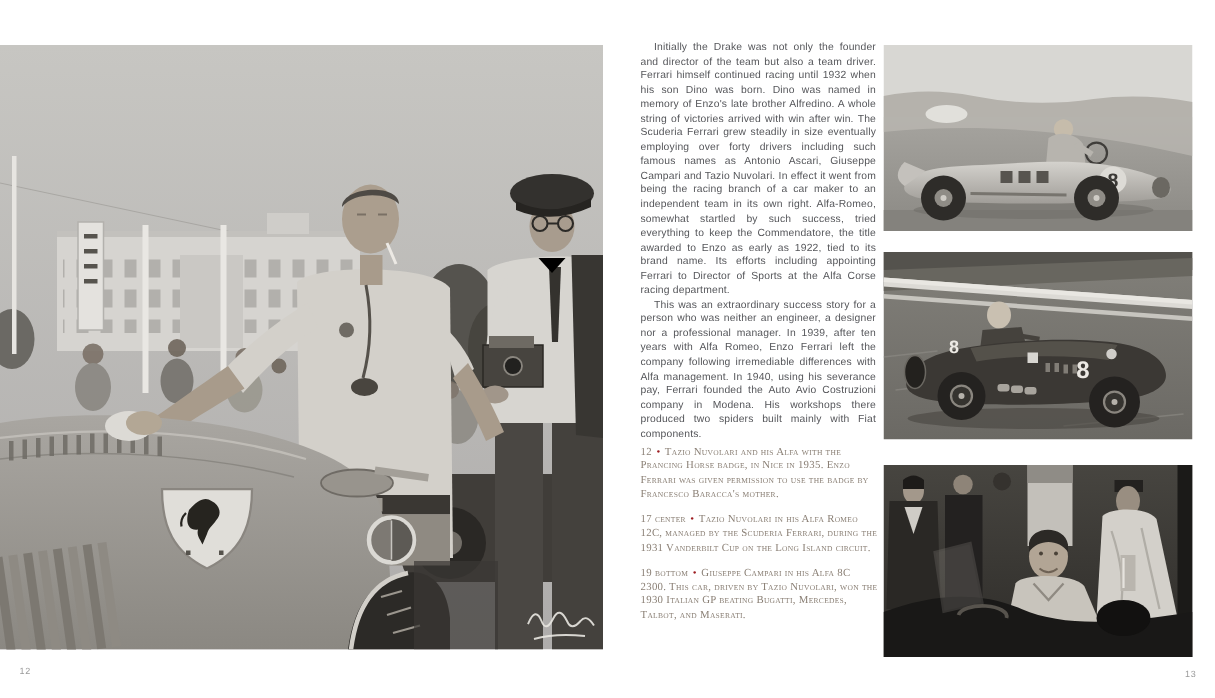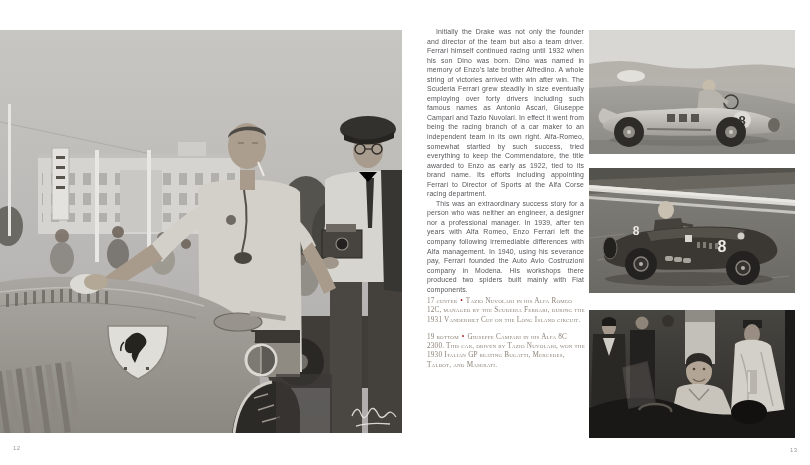--- a/index.html
+++ b/index.html
@@ -192,20 +192,25 @@
   </figure>
   <div class="pagenum pagenum-left">12</div>
 
   <div class="text-col">
     <p class="body-par">Initially the Drake was not only the founder and director of the team but also a team driver. Ferrari himself continued racing until 1932 when his son Dino was born. Dino was named in memory of Enzo's late brother Alfredino. A whole string of victories arrived with win after win. The Scuderia Ferrari grew steadily in size eventually employing over forty drivers including such famous names as Antonio Ascari, Giuseppe Campari and Tazio Nuvolari. In effect it went from being the racing branch of a car maker to an independent team in its own right. Alfa-Romeo, somewhat startled by such success, tried everything to keep the Commendatore, the title awarded to Enzo as early as 1922, tied to its brand name. Its efforts including appointing Ferrari to Director of Sports at the Alfa Corse racing department.</p>
     <p class="body-par">This was an extraordinary success story for a person who was neither an engineer, a designer nor a professional manager. In 1939, after ten years with Alfa Romeo, Enzo Ferrari left the company following irremediable differences with Alfa management. In 1940, using his severance pay, Ferrari founded the Auto Avio Costruzioni company in Modena. His workshops there produced two spiders built mainly with Fiat components.</p>
   </div>
 
   <div class="captions">
     <p class="caption">
+      <span class="cap-label">12</span>
+      <span class="cap-bullet">•</span>
+      <span class="cap-text">Tazio Nuvolari and his Alfa with the Prancing Horse badge, in Nice in 1935. Enzo Ferrari was given permission to use the badge by Francesco Baracca's mother.</span>
+    </p>
+    <p class="caption">
       <span class="cap-label">17 center</span>
       <span class="cap-bullet">•</span>
       <span class="cap-text">Tazio Nuvolari in his Alfa Romeo 12C, managed by the Scuderia Ferrari, during the 1931 Vanderbilt Cup on the Long Island circuit.</span>
     </p>
     <p class="caption">
       <span class="cap-label">19 bottom</span>
       <span class="cap-bullet">•</span>
       <span class="cap-text">Giuseppe Campari in his Alfa 8C 2300. This car, driven by Tazio Nuvolari, won the 1930 Italian GP beating Bugatti, Mercedes, Talbot, and Maserati.</span>
     </p>
   </div>

